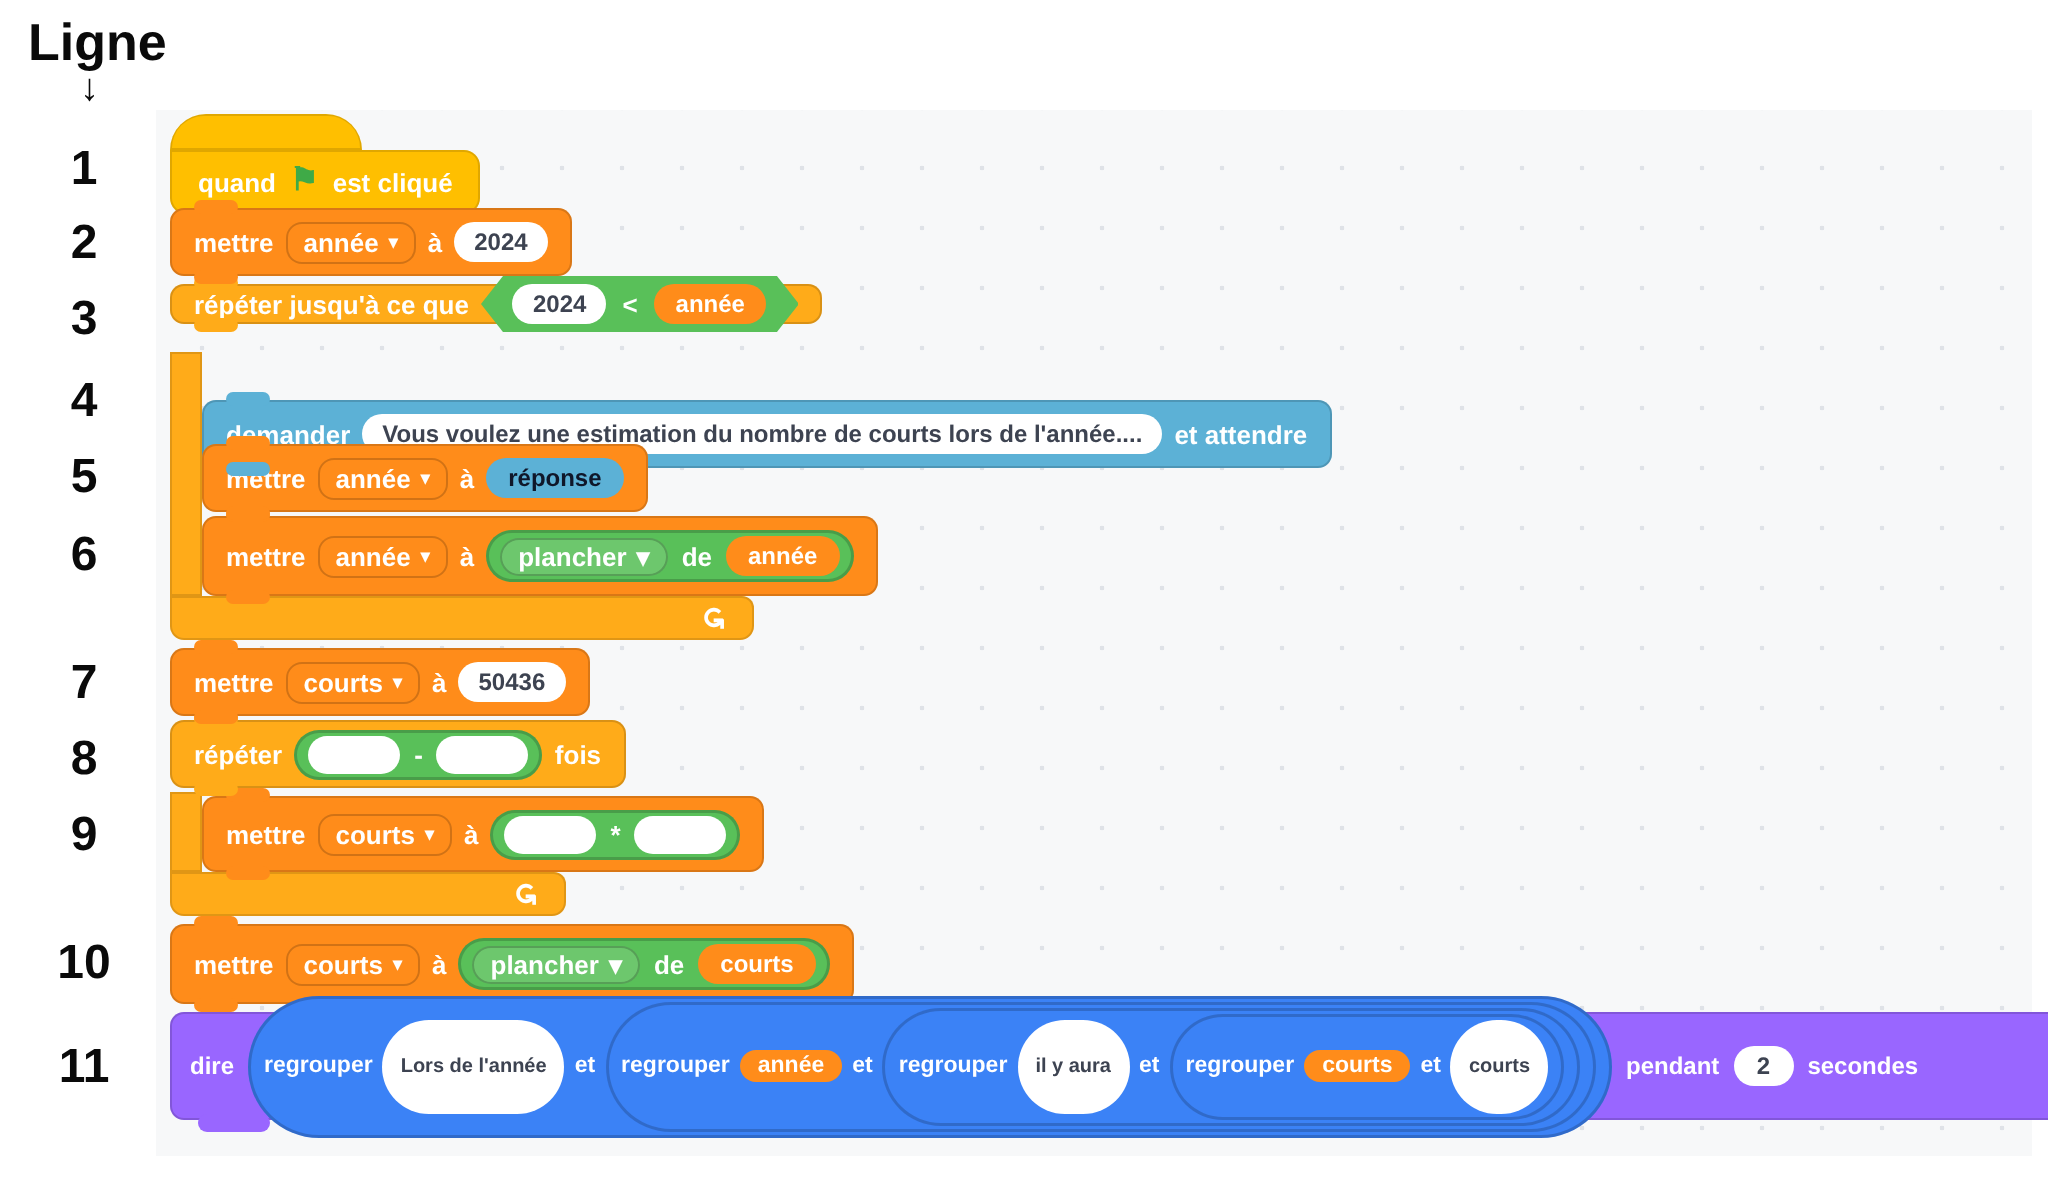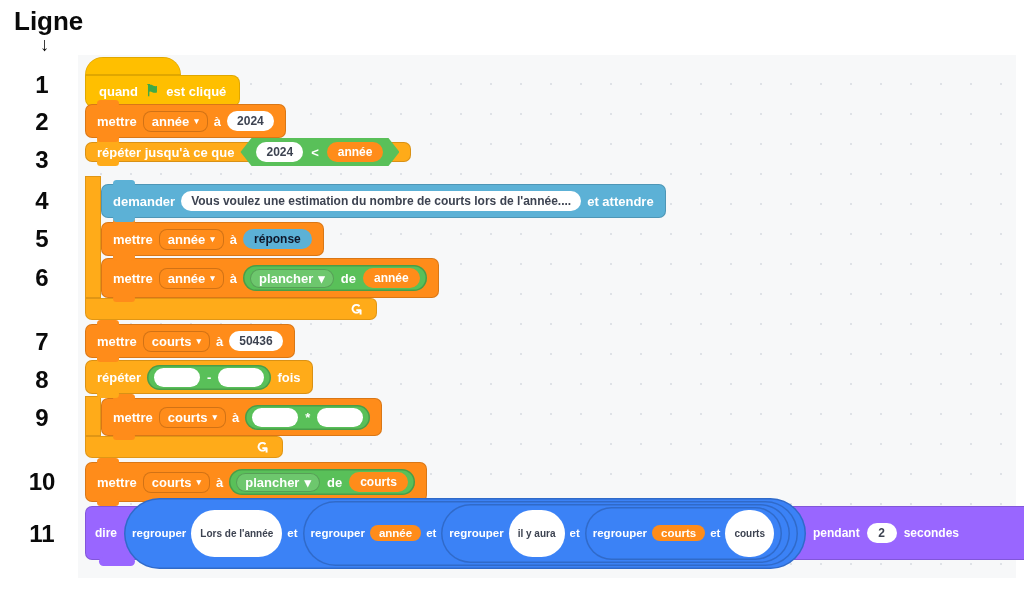--- a/index.html
+++ b/index.html
@@ -28,21 +28,21 @@
            font-size:13px; font-weight:600; white-space:nowrap;
            box-shadow:inset 0 0 0 1px rgba(0,0,0,0.15); }
   .block::before { content:""; position:absolute; top:-4px; left:12px; width:22px; height:7px;
                    background:inherit; border-radius:4px; }
   .block::after  { content:""; position:absolute; bottom:-4px; left:12px; width:22px; height:7px;
                    background:inherit; border-radius:4px; z-index:1; }
   .no-top::before { display:none; }
 
   .variables { background:#FF8C1A; }
   .control   { background:#FFAB19; }
-  .sensing   { background:#5CB1D6; }
+  .sensing   { background:#5CB1D6;margin-top:16px; }
   .looks     { background:#9966FF; }
 
   
   .hat-wrap { position:absolute; left:7px; top:2px; }
   .hat-dome { width:96px; height:18px; background:#FFBF00; border-radius:48px 48px 0 0;
               box-shadow:inset 0 0 0 1px rgba(0,0,0,0.12); }
   .hat-body { position:relative; display:inline-flex; align-items:center; gap:7px;
               height:32px; padding:0 14px; background:#FFBF00; border-radius:0 8px 8px 8px;
               color:#fff; font-size:13px; font-weight:600;
               box-shadow:inset 0 0 0 1px rgba(0,0,0,0.12); min-width:150px; }

